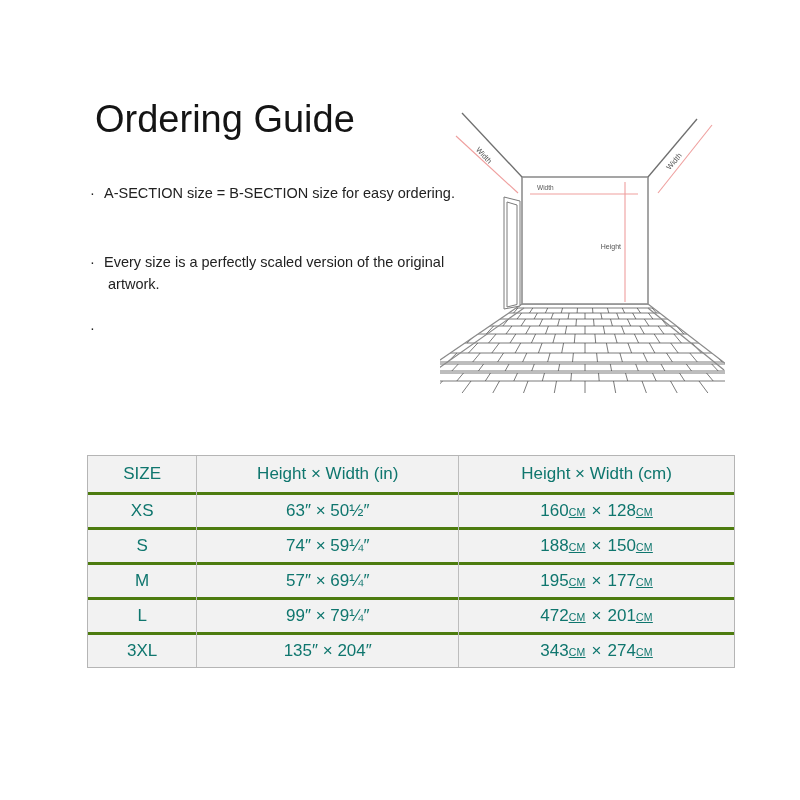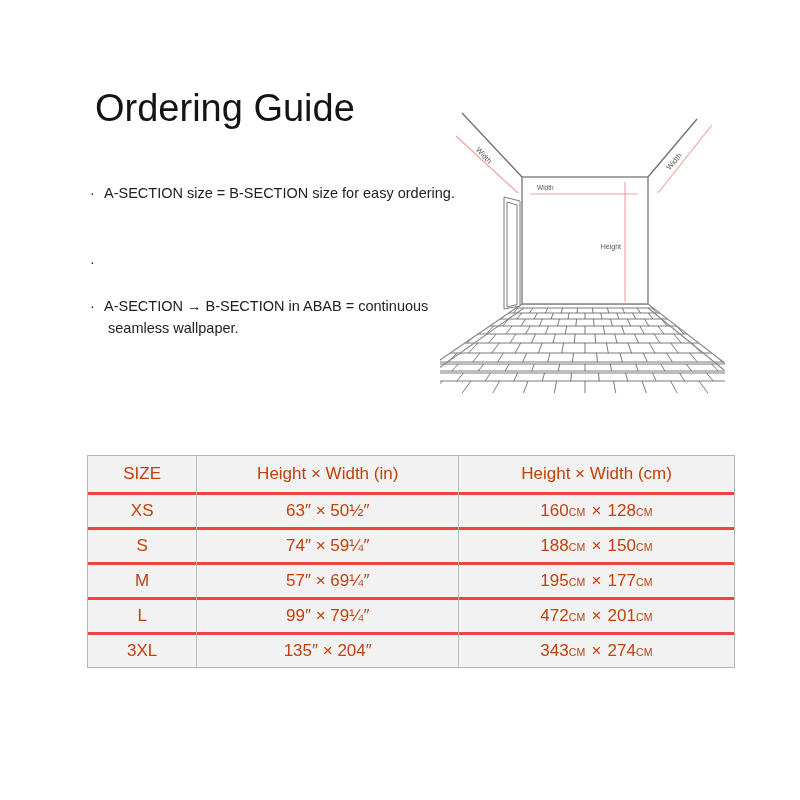--- a/index.html
+++ b/index.html
@@ -2,70 +2,70 @@
 <html><head>
 <meta charset="utf-8">
 <style>
   html,body{margin:0;padding:0;background:#ffffff;}
   .page{
     position:relative;width:800px;height:800px;background:#ffffff;overflow:hidden;
     font-family:"Liberation Sans","DejaVu Sans",sans-serif;color:#1f1f1f;
   }
   
   .title{
-    position:absolute;left:95px;top:89px;margin:0;
+    position:absolute;left:95px;top:100px;margin:0;
     font-size:38px;font-weight:400;letter-spacing:0px;color:#141414;line-height:1;
   }
   
   .bullets{position:absolute;left:90px;top:182px;width:400px;}
   .bullet{display:flex;align-items:flex-start;}
   .bullet.b1{margin-bottom:47px;}
   .bullet.b2{margin-bottom:22px;}
   .dot{width:14px;flex:0 0 14px;font-size:14.5px;line-height:22px;color:#222;}
   .btext{font-size:14.5px;line-height:22px;color:#222;white-space:pre;}
   
   .room{position:absolute;left:440px;top:100px;width:285px;height:300px;}
   .room text{font-family:"Liberation Sans","DejaVu Sans",sans-serif;fill:#555;}
   
   .size-table{
     position:absolute;left:87px;top:455px;width:646px;
     border:1px solid #b5b5b5;background:#ffffff;
   }
   .size-table table{width:100%;border-collapse:collapse;table-layout:fixed;}
   .size-table td{
     background:#f2f2f2;text-align:center;vertical-align:middle;
-    font-size:17px;color:#c2410c;padding:0;height:32px;
+    font-size:17px;color:#0f766e;padding:0;height:32px;
   }
   .size-table thead td{height:36px;}
-  .size-table tbody td{border-top:3px solid #ef4444;}
+  .size-table tbody td{border-top:3px solid #4d7c0f;}
   .vline{position:absolute;top:0;bottom:0;width:1px;background:#bdbdbd;}
   .v1{left:108px;}
   .v2{left:370px;}
-  .u{font-size:10.5px;letter-spacing:0.3px;}
+  .u{font-size:10.5px;letter-spacing:0.3px;text-decoration:underline;}
   .x{margin:0 6px;}
 </style>
 </head>
 <body>
 
 <div class="page">
 
   <h1 class="title">Ordering Guide</h1>
 
   <div class="bullets">
     <div class="bullet b1">
       <span class="dot">·</span>
       <span class="btext">A-SECTION size = B-SECTION size for easy ordering.</span>
     </div>
     <div class="bullet b2">
       <span class="dot">·</span>
+      <span class="btext">Every size is a perfectly scaled version of the original
+ artwork.</span>
     </div>
     <div class="bullet b3">
       <span class="dot">·</span>
-      <span class="btext">A-SECTION → B-SECTION in ABAB = continuous
- seamless wallpaper.</span>
     </div>
   </div>
 
   <svg class="room" viewBox="0 0 285 300" xmlns="http://www.w3.org/2000/svg">
     <defs>
       <clipPath id="floorClip">
         <polygon points="82,204 208,204 286,264 286,298 -6,298 -6,264"></polygon>
       </clipPath>
     </defs>
 

